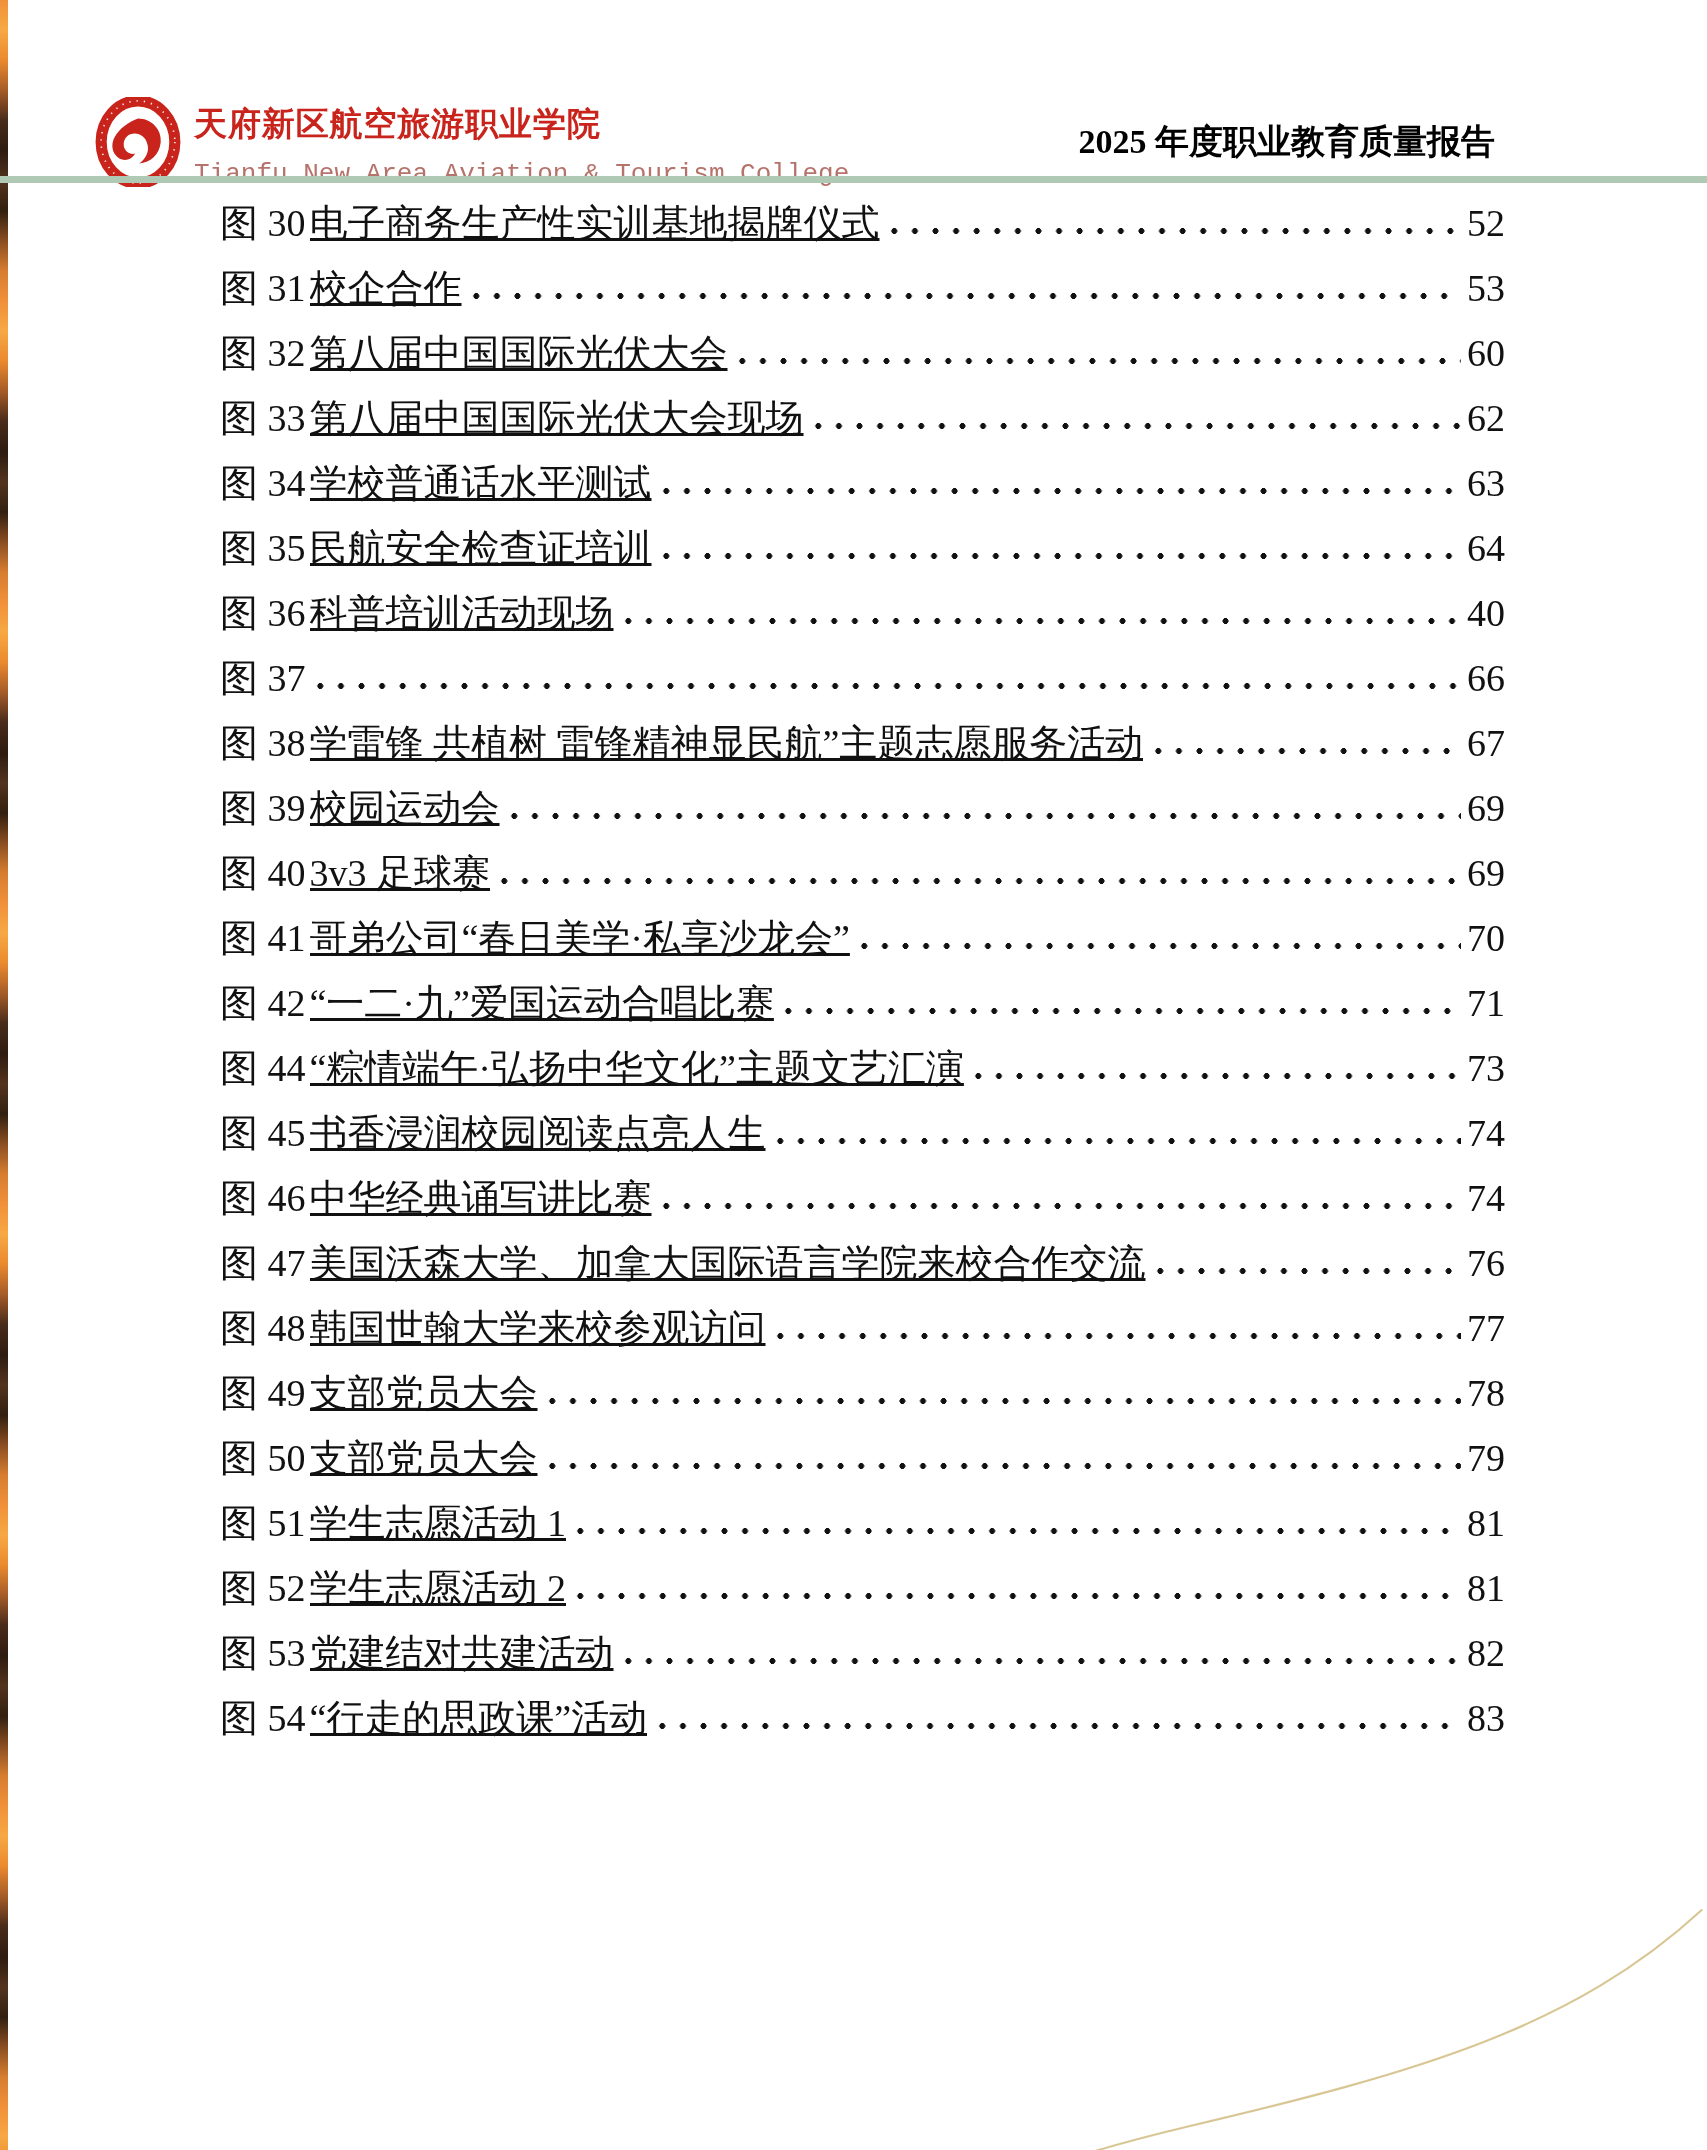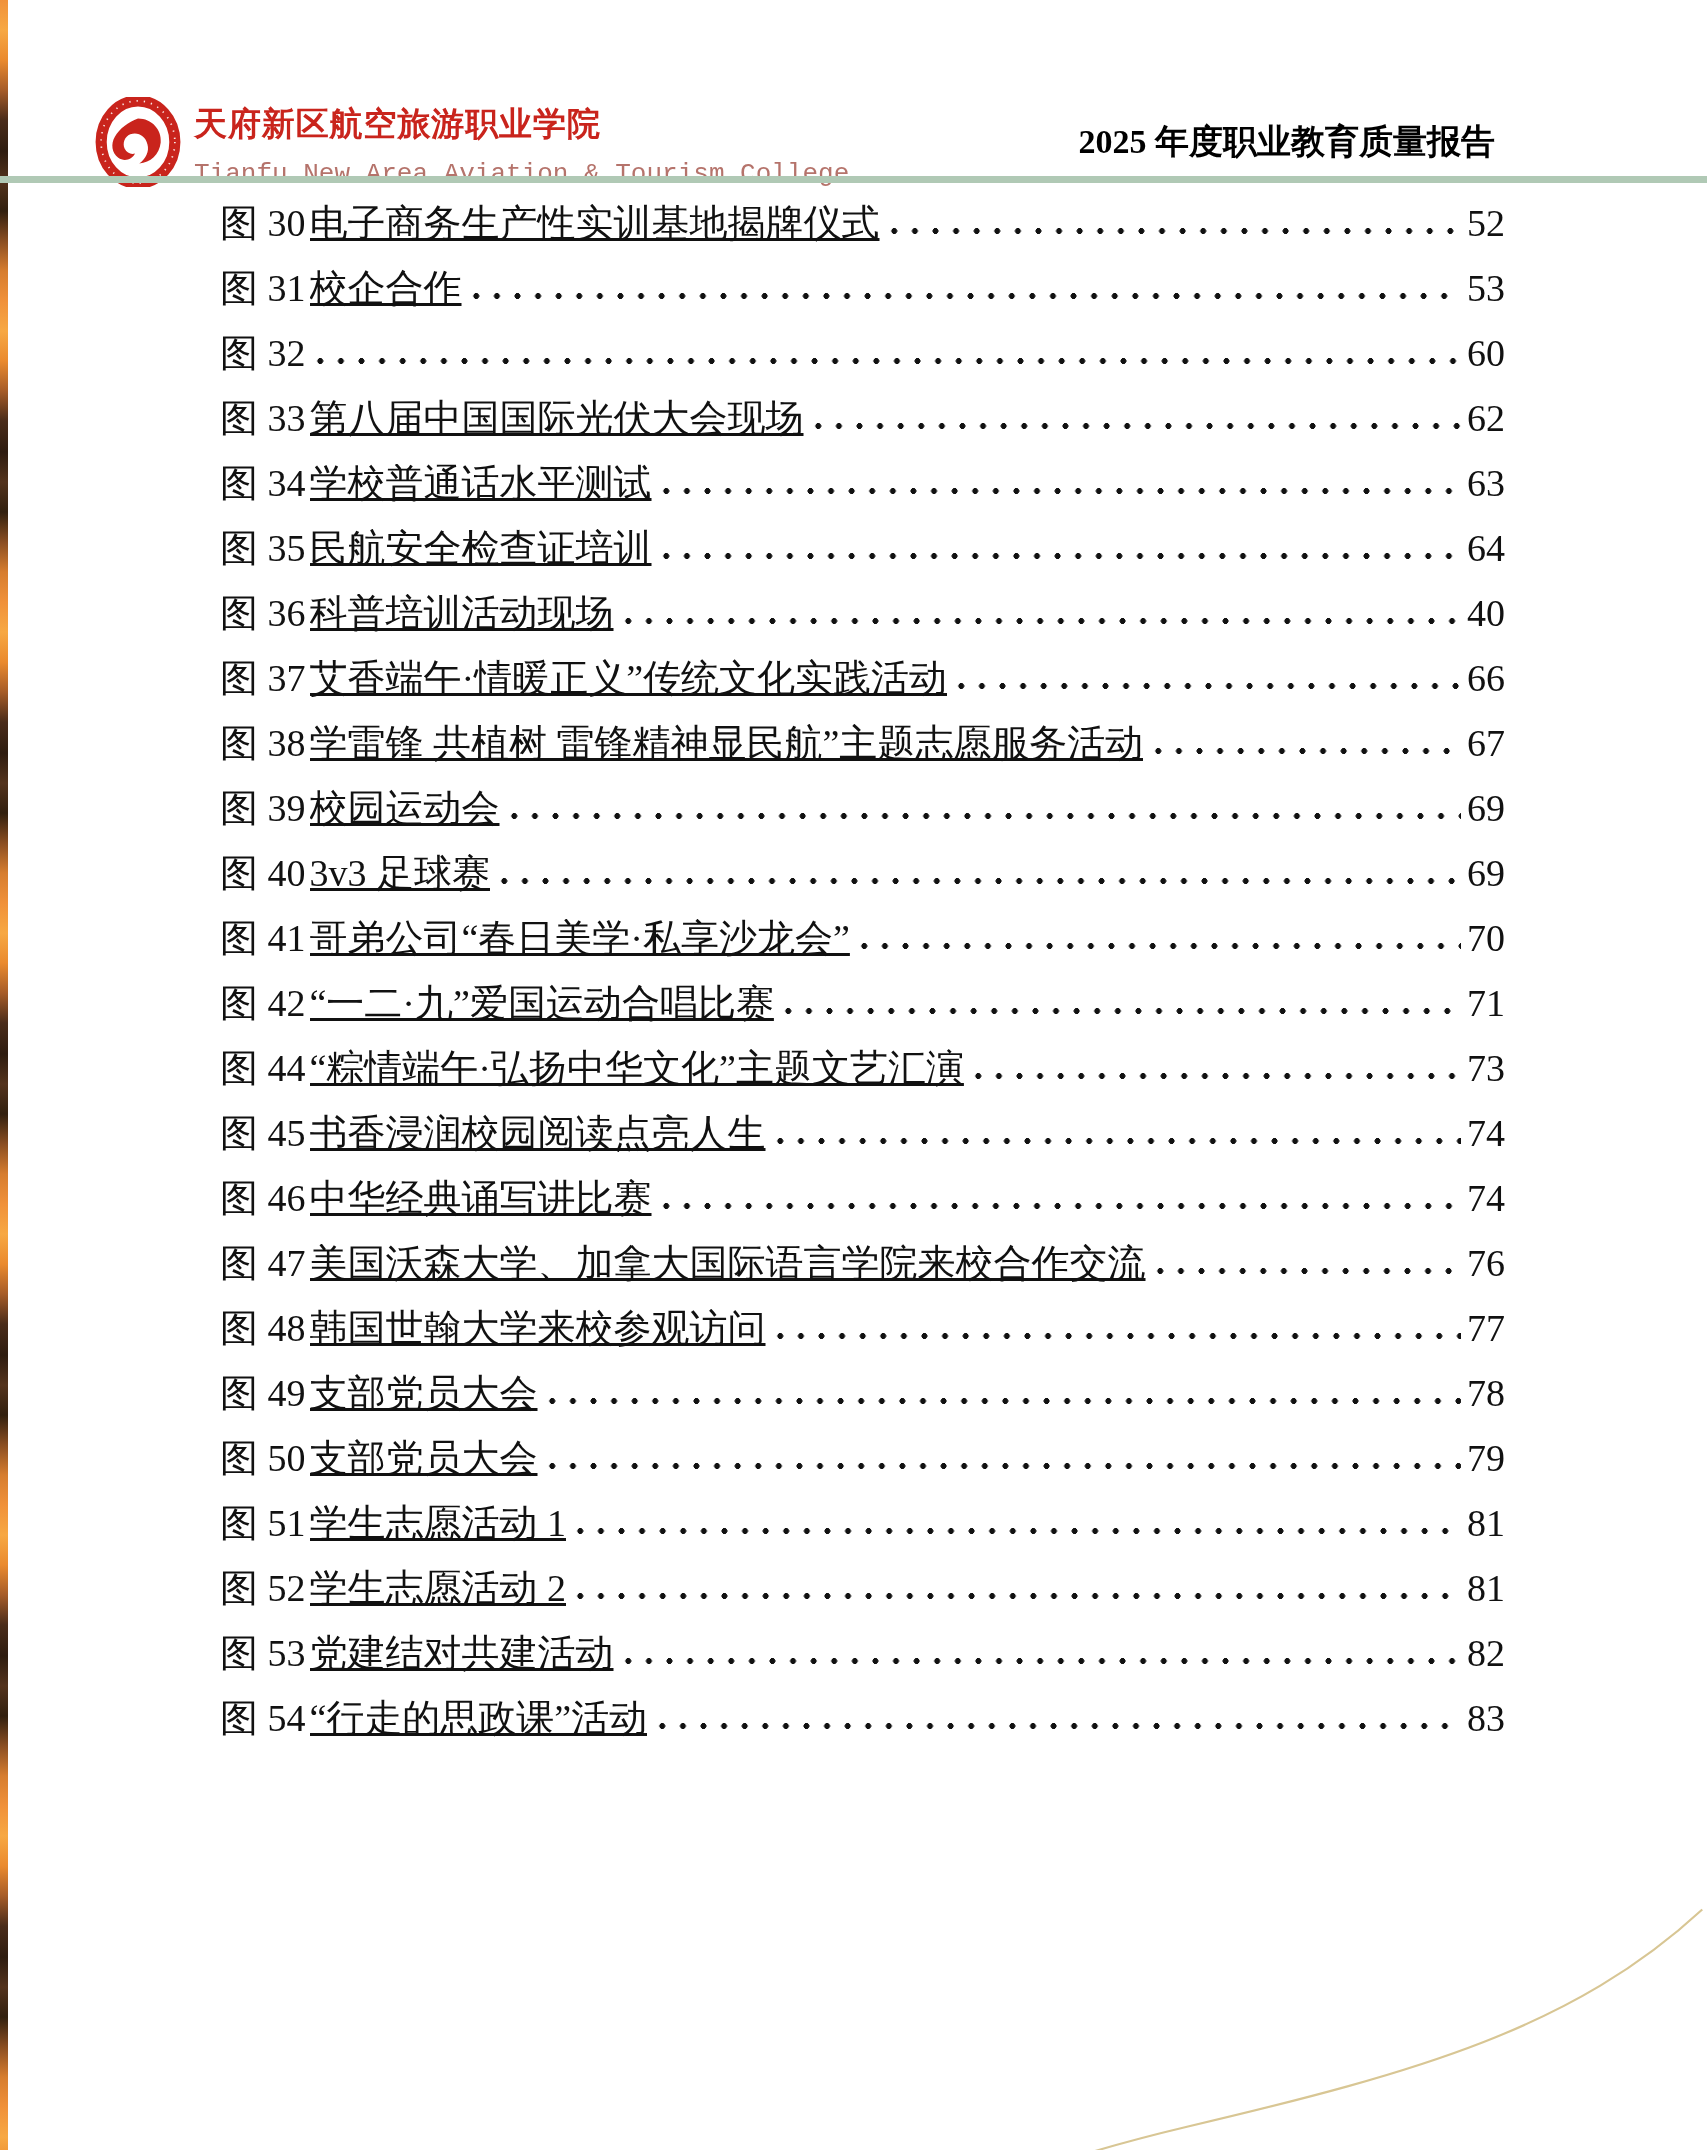--- a/index.html
+++ b/index.html
@@ -108,20 +108,21 @@
 
   <div class="toc-row">
     <span class="toc-label">图 31</span>
     <span class="toc-title">校企合作</span>
     <span class="toc-dots"></span>
     <span class="toc-page">53</span>
   </div>
 
   <div class="toc-row">
     <span class="toc-label">图 32</span>
+    <span class="toc-title">第八届中国国际光伏大会</span>
     <span class="toc-dots"></span>
     <span class="toc-page">60</span>
   </div>
 
   <div class="toc-row">
     <span class="toc-label">图 33</span>
     <span class="toc-title">第八届中国国际光伏大会现场</span>
     <span class="toc-dots"></span>
     <span class="toc-page">62</span>
   </div>
@@ -142,21 +143,20 @@
 
   <div class="toc-row">
     <span class="toc-label">图 36</span>
     <span class="toc-title">科普培训活动现场</span>
     <span class="toc-dots"></span>
     <span class="toc-page">40</span>
   </div>
 
   <div class="toc-row">
     <span class="toc-label">图 37</span>
-    <span class="toc-title">艾香端午·情暖正义”传统文化实践活动</span>
     <span class="toc-dots"></span>
     <span class="toc-page">66</span>
   </div>
 
   <div class="toc-row">
     <span class="toc-label">图 38</span>
     <span class="toc-title">学雷锋 共植树 雷锋精神显民航”主题志愿服务活动</span>
     <span class="toc-dots"></span>
     <span class="toc-page">67</span>
   </div>

